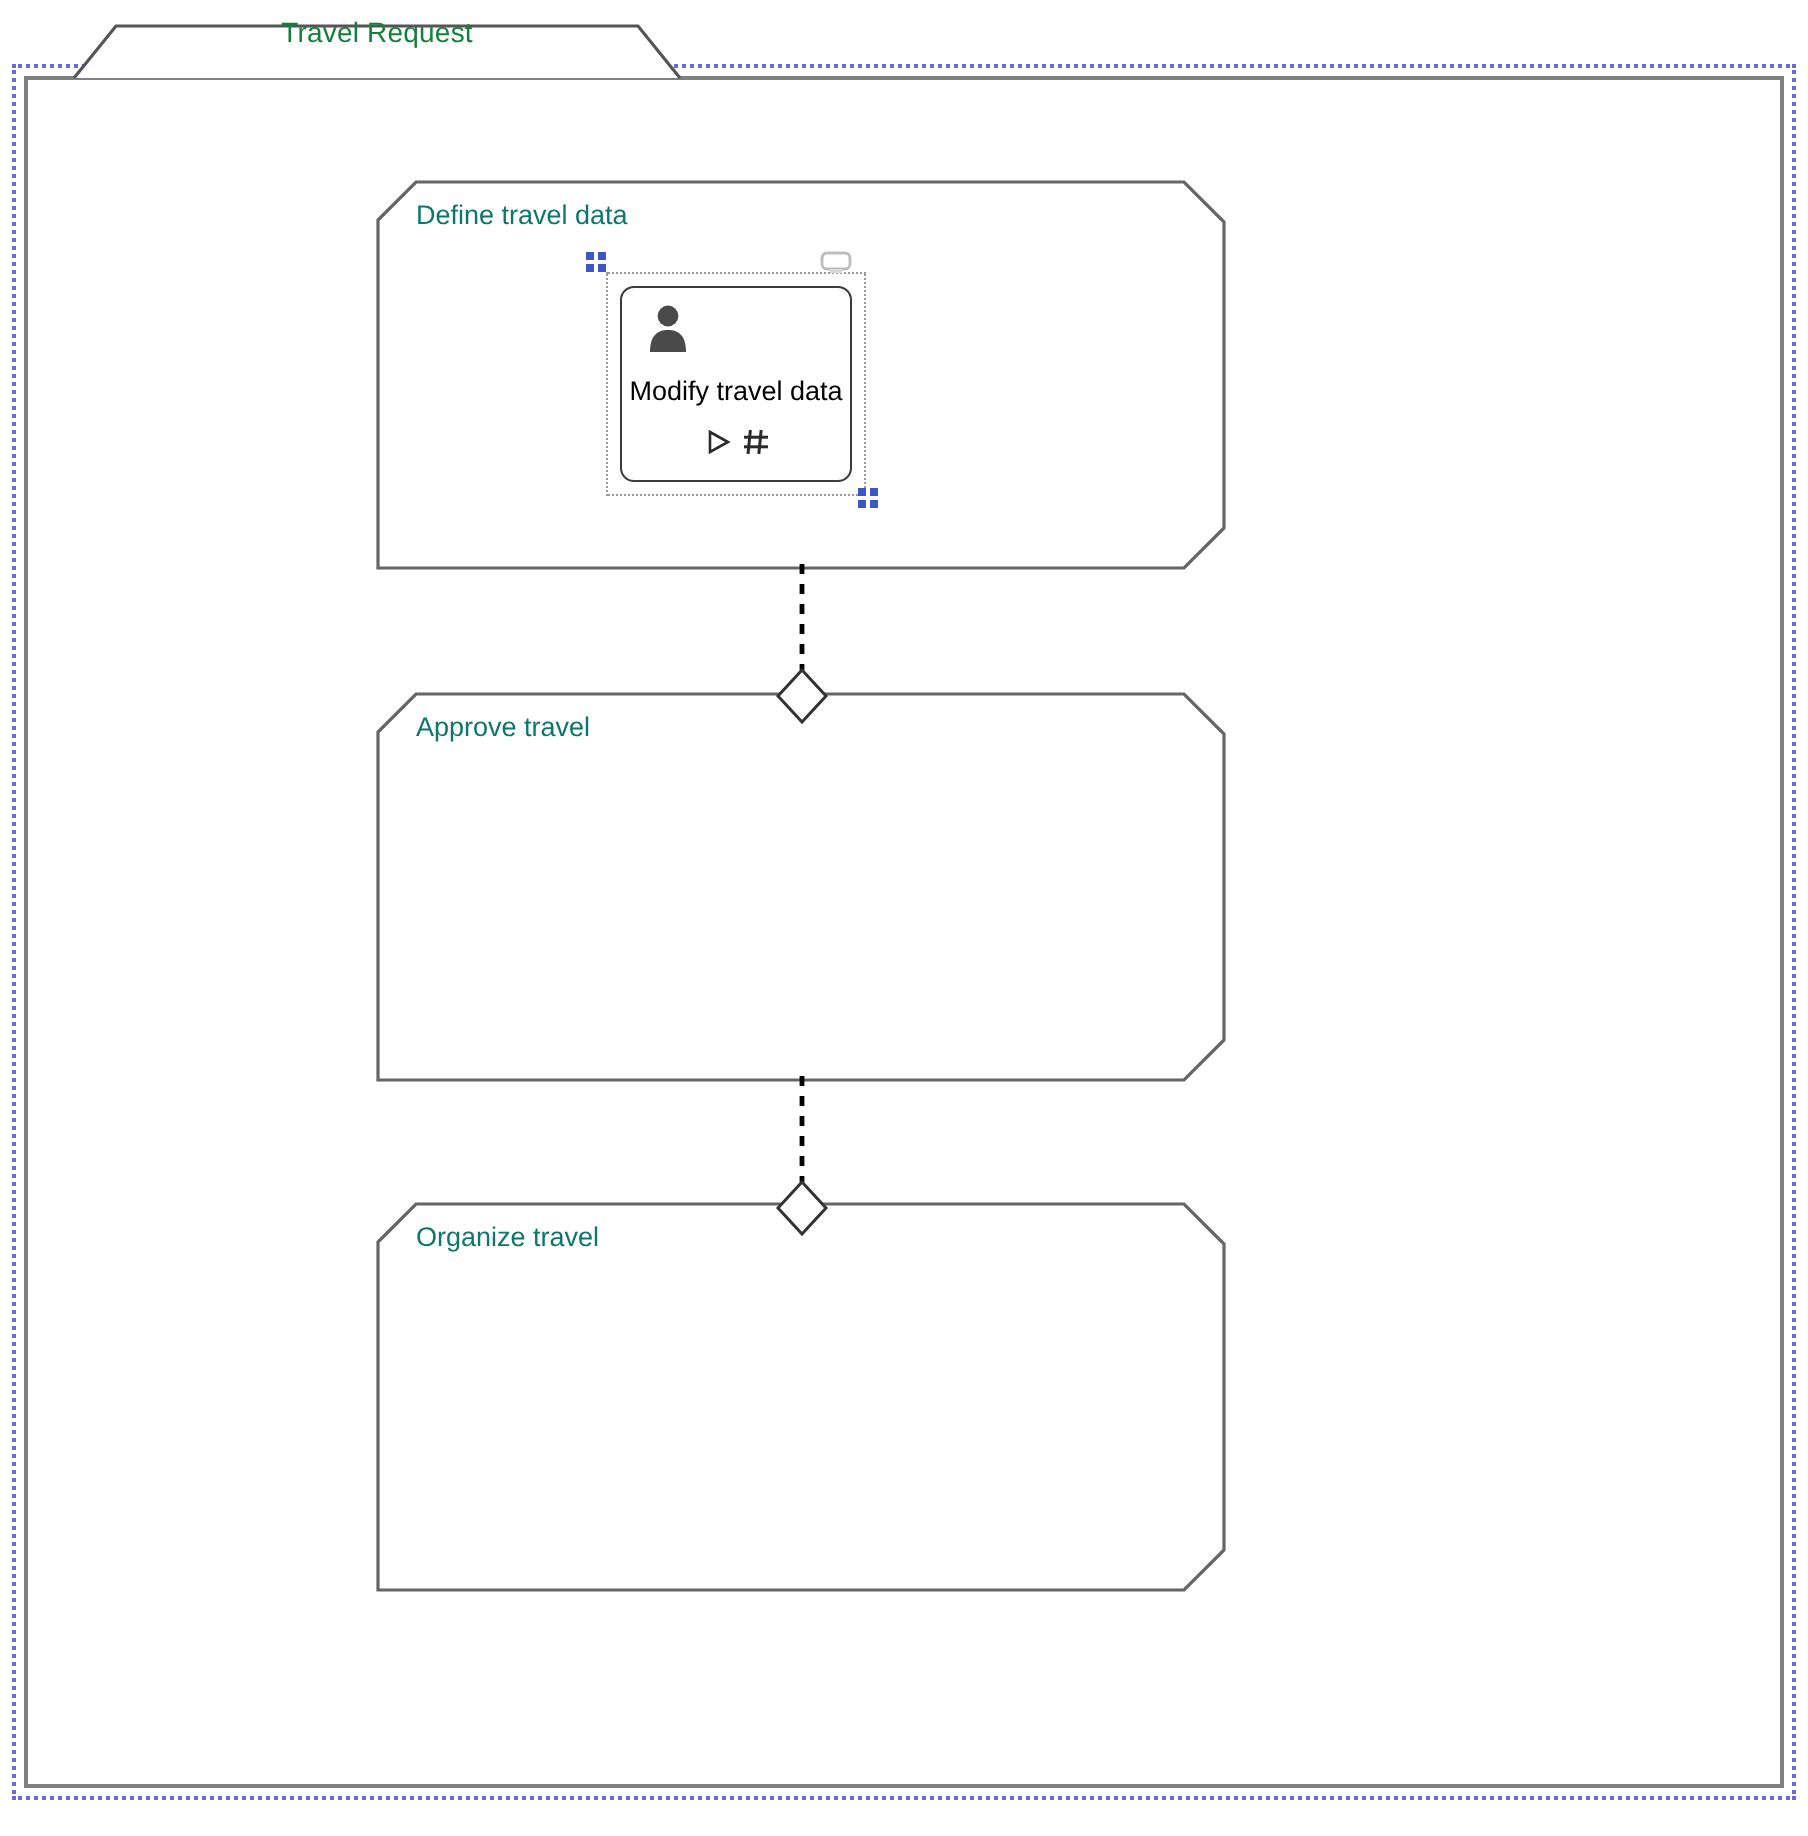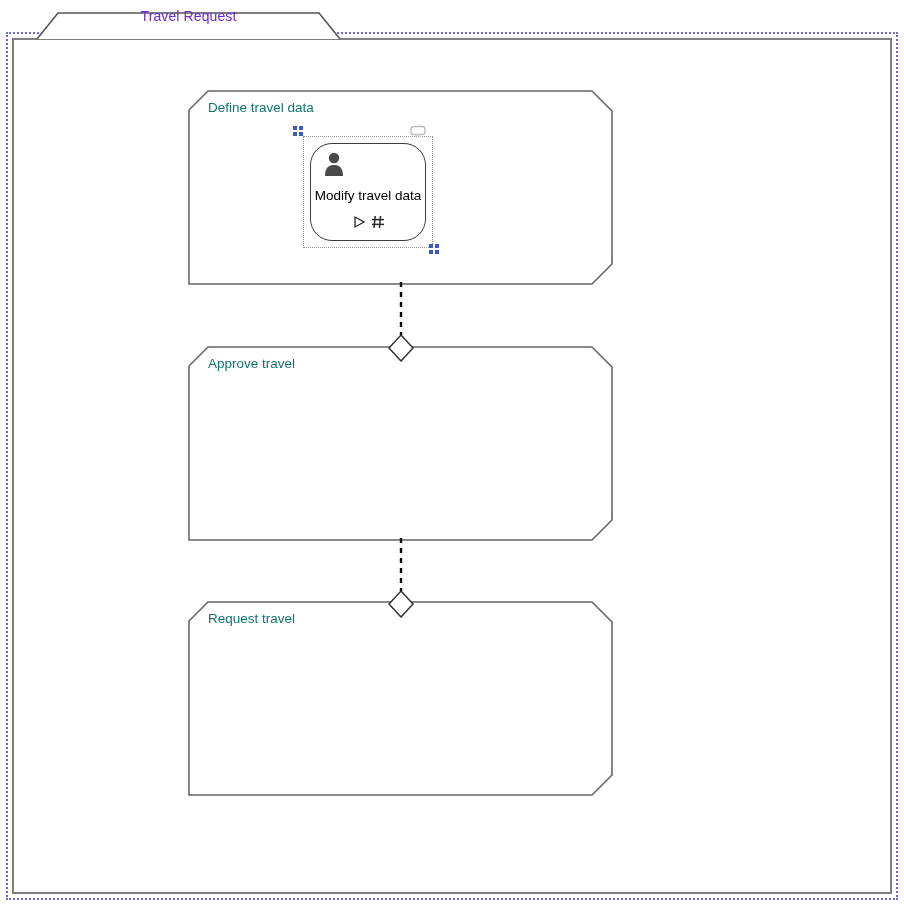--- a/index.html
+++ b/index.html
@@ -54,21 +54,21 @@
   .frame-tab-label {
     position: absolute;
     left: 0;
     top: 0;
     width: 305px;
     height: 29px;
     display: flex;
     align-items: center;
     justify-content: center;
     font-size: 14px;
-    color: #6d28d9;
+    color: #15803d;
     letter-spacing: .1px;
     padding-bottom: 19px;
     box-sizing: border-box;
   }
 
   
   .pool {
     position: absolute;
   }
   .pool svg {
@@ -109,21 +109,21 @@
     border: 1px dotted #9a9a9a;
     box-sizing: border-box;
   }
   .task-box {
     position: absolute;
     left: 7px;
     top: 7px;
     width: 116px;
     height: 98px;
     border: 1.6px solid #3c3c3c;
-    border-radius: 22px;
+    border-radius: 7px;
     background: #ffffff;
     box-sizing: border-box;
   }
   .task-person {
     position: absolute;
     left: 12px;
     top: 7px;
     width: 22px;
     height: 26px;
   }
@@ -201,21 +201,21 @@
     <svg width="425" height="195" viewBox="0 0 425 195">
       <path d="M 1 194 L 1 20 L 20 1 L 404 1 L 424 21 L 424 174 L 404 194 Z" fill="#ffffff" stroke="#666666" stroke-width="1.6" stroke-linejoin="miter"></path>
     </svg>
     <div class="pool-label">Approve travel</div>
   </div>
 
   <div class="pool" style="left:188px; top:601px; width:425px; height:195px;">
     <svg width="425" height="195" viewBox="0 0 425 195">
       <path d="M 1 194 L 1 20 L 20 1 L 404 1 L 424 21 L 424 174 L 404 194 Z" fill="#ffffff" stroke="#666666" stroke-width="1.6" stroke-linejoin="miter"></path>
     </svg>
-    <div class="pool-label">Request travel</div>
+    <div class="pool-label">Organize travel</div>
   </div>
 
   <div class="connector" style="left:381px; top:282px; width:40px; height:80px;">
     <svg width="40" height="80" viewBox="0 0 40 80">
       <line x1="20" y1="0" x2="20" y2="53" stroke="#000000" stroke-width="2.4" stroke-dasharray="5,5"></line>
       <path d="M 20 53 L 32 66 L 20 79 L 8 66 Z" fill="#ffffff" stroke="#333333" stroke-width="1.5"></path>
     </svg>
   </div>
 
   <div class="connector" style="left:381px; top:538px; width:40px; height:80px;">

